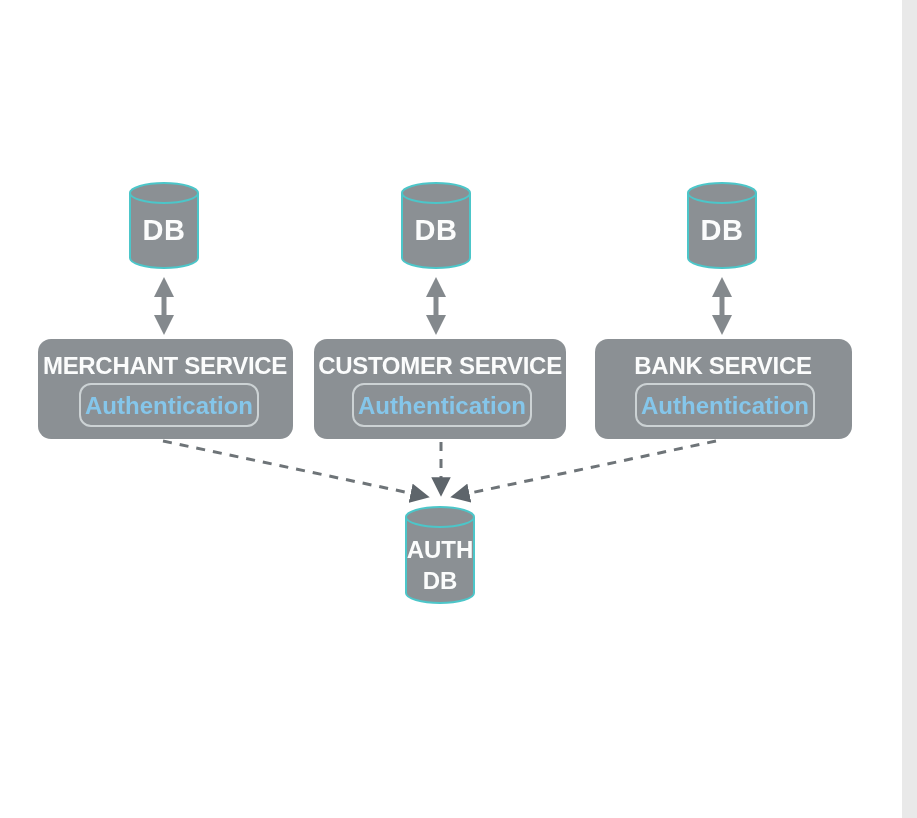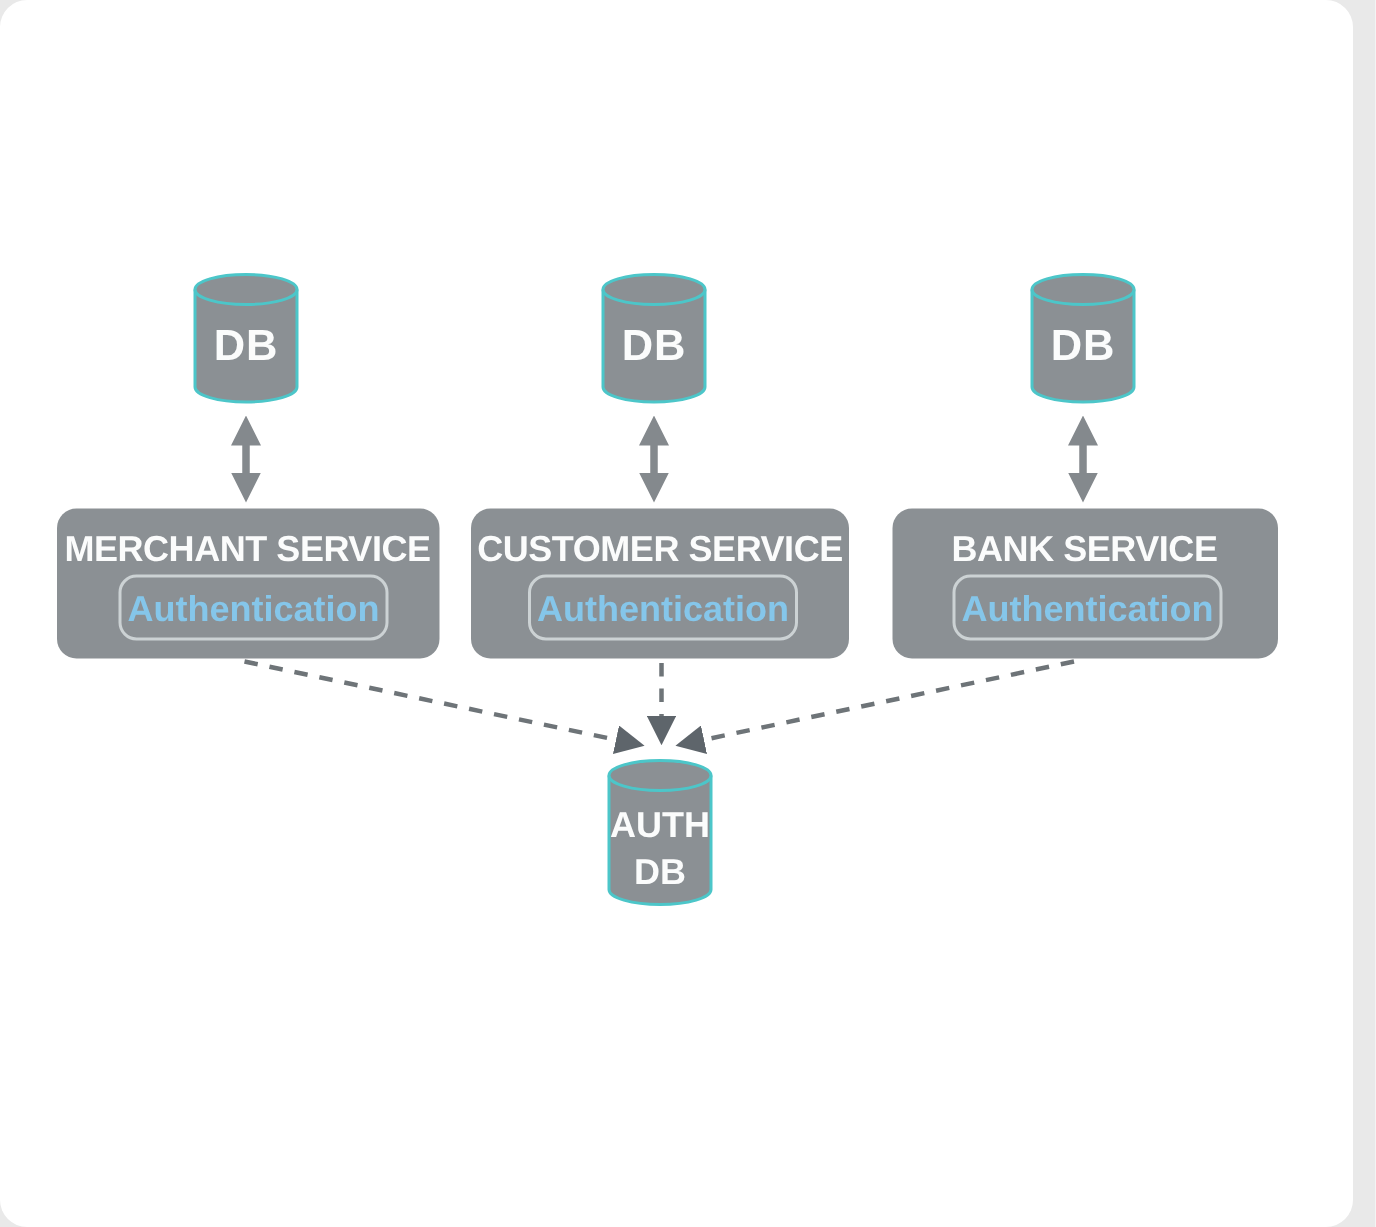--- a/index.html
+++ b/index.html
@@ -19,21 +19,20 @@
   body {
     background: #e9e9e9;
     font-family: "Liberation Sans", sans-serif;
   }
   .canvas {
     position: relative;
     width: 902px;
     height: 818px;
     background: var(--background);
     overflow: hidden;
-    border-radius: 18px;
   }
   svg { display: block; }
 
   .cyl-body {
     fill: var(--node-fill);
     stroke: var(--cylinder-stroke);
     stroke-width: 2;
   }
   .cyl-top {
     fill: var(--node-fill);

